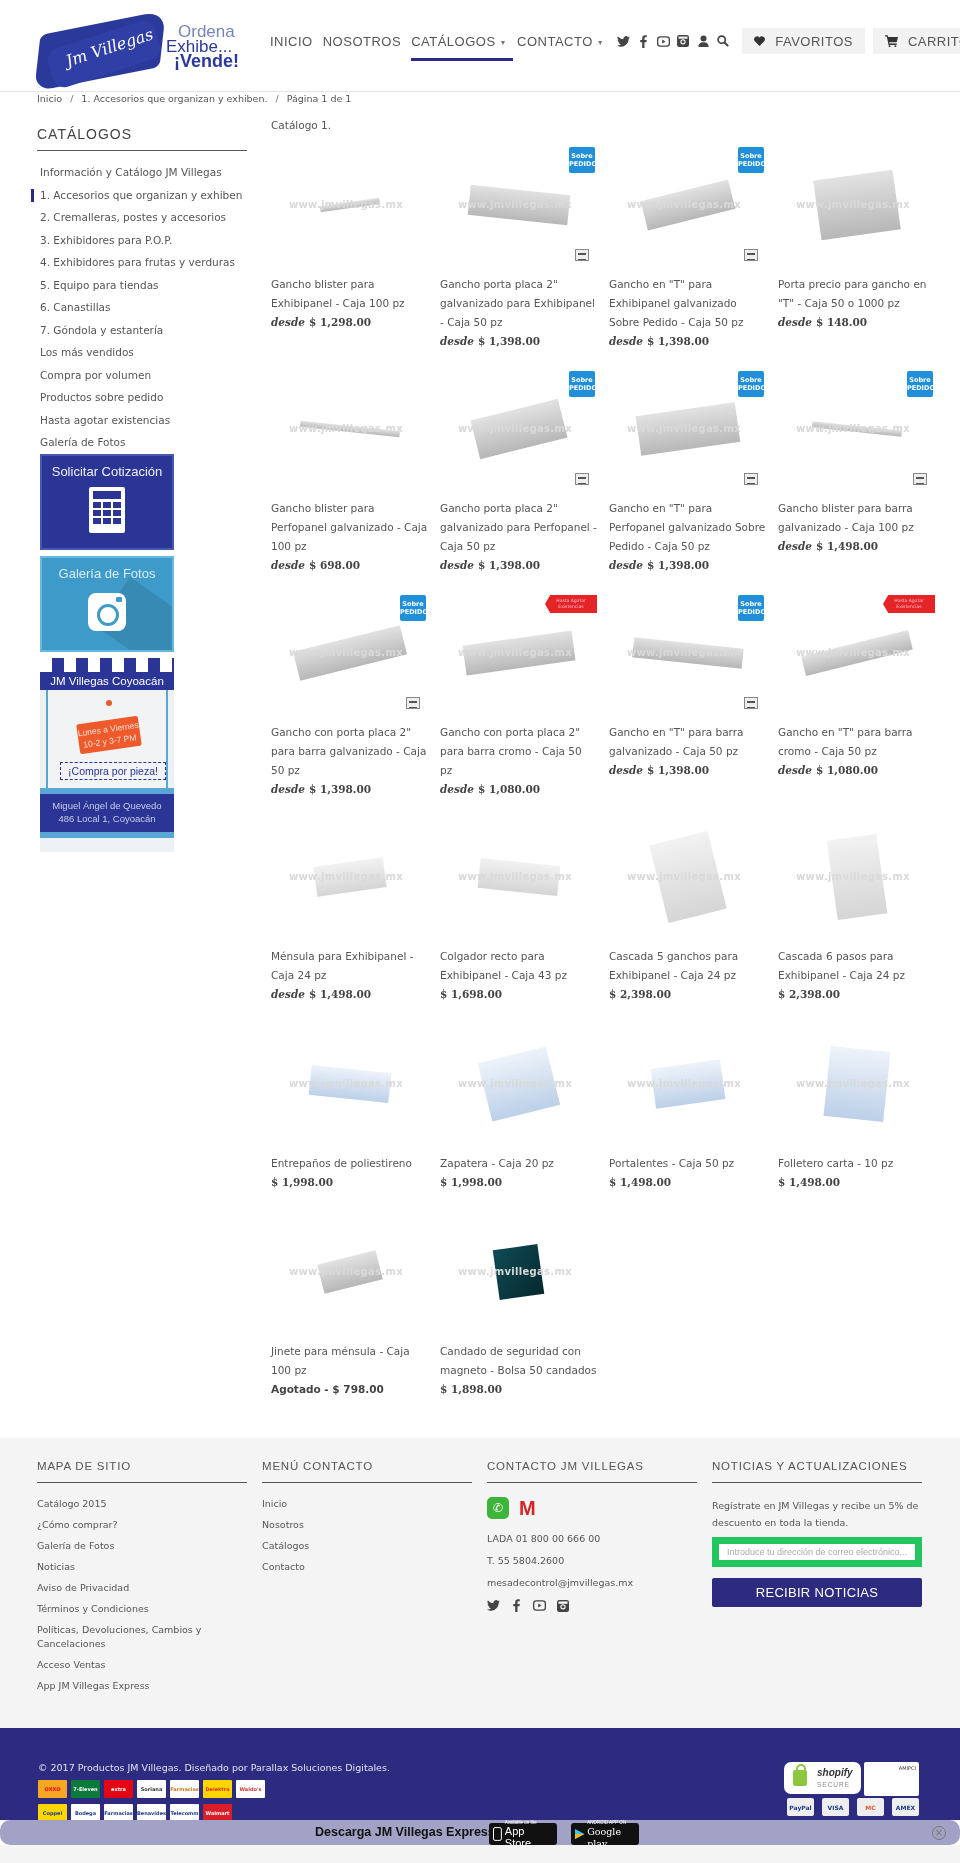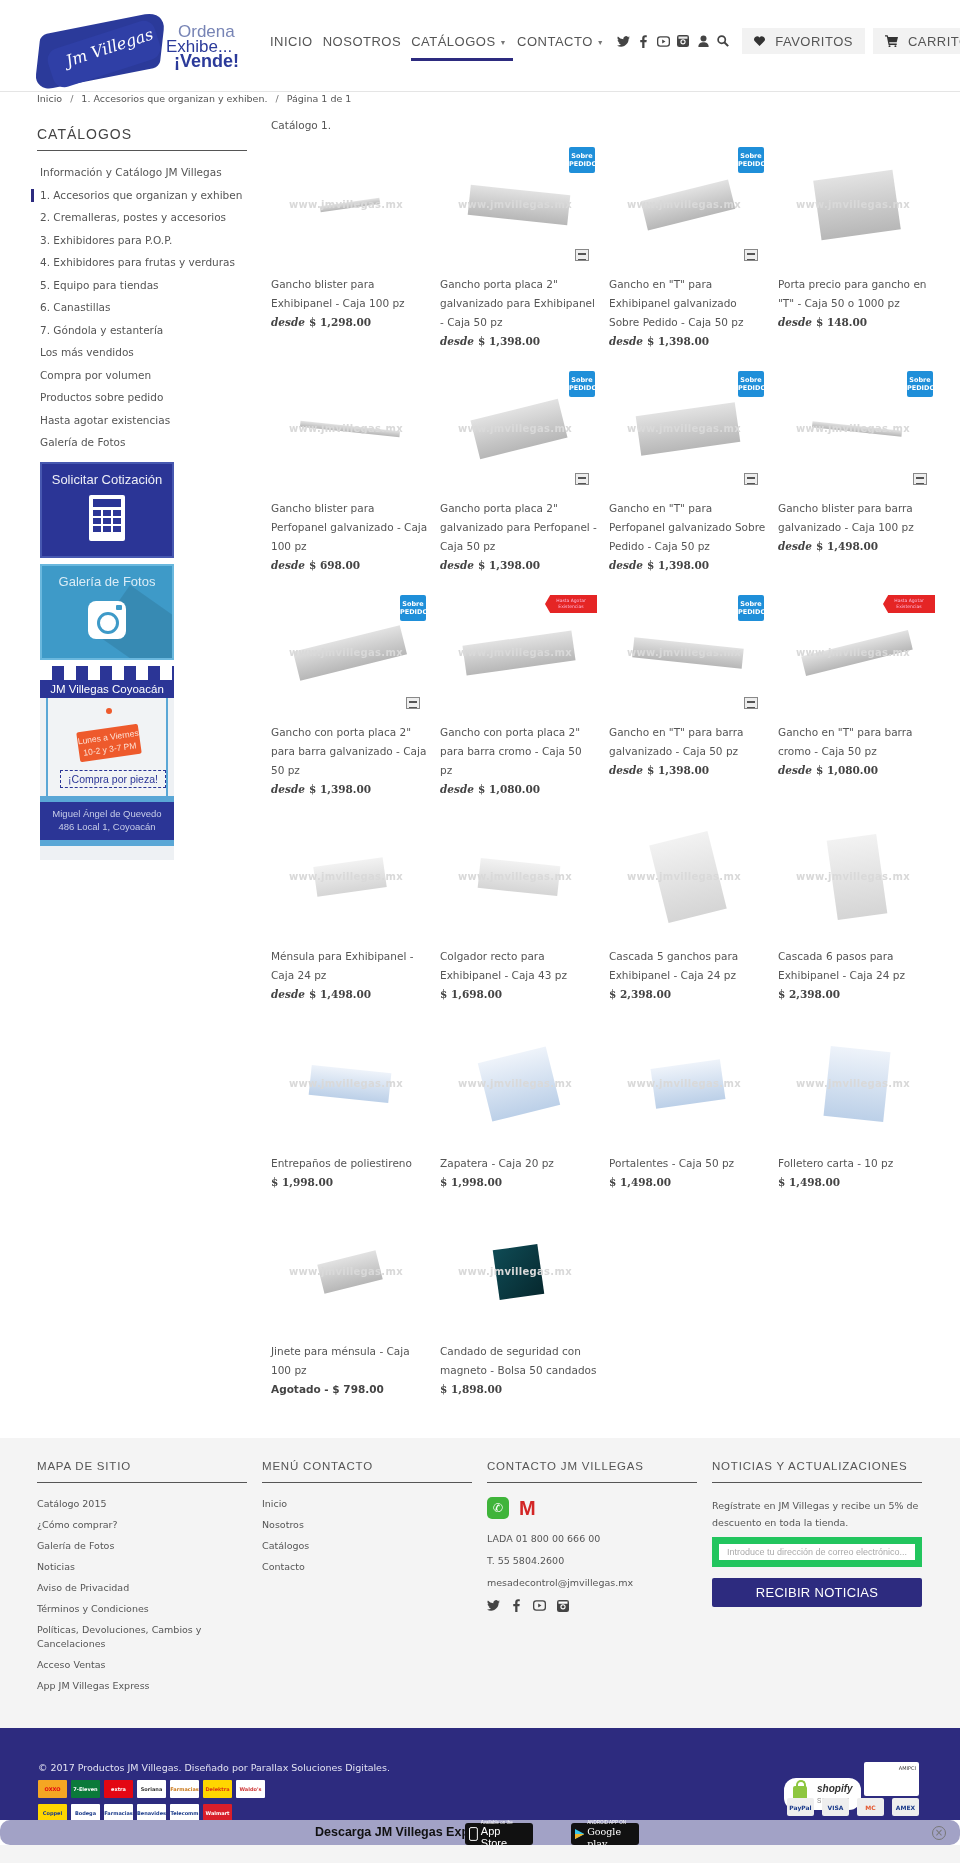--- a/index.html
+++ b/index.html
@@ -31,21 +31,21 @@
   .breadcrumb { position: absolute; top: 93px; left: 37px; font-size: 9.5px; color: #555; }
   .breadcrumb span.sep { margin: 0 8px; color: #777; }
 
   
   .sidebar { position: absolute; left: 37px; top: 126px; width: 210px; }
   .sidebar h2 { font-family: "Liberation Sans", sans-serif; font-size: 14px; letter-spacing: 1px; color: #444; font-weight: normal; padding-bottom: 8px; border-bottom: 1px solid #555; margin-bottom: 10px; }
   .side-list li { list-style: none; font-size: 10.5px; height: 22.5px; line-height: 22.5px; color: #555; padding-left: 3px; position: relative; }
   .side-list li.active::before { content: ""; position: absolute; left: -6px; top: 5px; width: 3px; height: 13px; background: #2d2b7f; }
 
   .banner { width: 134px; margin-left: 3px; position: relative; overflow: hidden; }
-  .banner-cot { height: 96px; background: #2b3596; margin-top: 8px; border: 2px solid #4758b0; }
+  .banner-cot { height: 96px; background: #2b3596; margin-top: 0; border: 2px solid #4758b0; }
   .banner-gal { height: 96px; background: #3e9ac8; margin-top: 6px; border: 2px solid #6ab8de; }
   .banner-title { color: #fff; font-family: "Liberation Sans", sans-serif; font-size: 13px; text-align: center; margin-top: 8px; opacity: 0.92; }
   .banner-gal .banner-title { color: #e8f3fa; }
   .calc { width: 36px; height: 46px; background: #fff; margin: 8px auto 0; border-radius: 2px; padding: 4px; }
   .calc .scr { height: 8px; background: #2b3596; margin-bottom: 3px; }
   .calc .keys { display: grid; grid-template-columns: repeat(3, 1fr); gap: 2px; }
   .calc .keys i { display: block; height: 6px; background: #2b3596; }
   .camera { width: 38px; height: 38px; background: #fff; border-radius: 8px; margin: 12px auto 0; position: relative; }
   .camera::before { content: ""; position: absolute; left: 9px; top: 11px; width: 16px; height: 16px; border: 3px solid #3e9ac8; border-radius: 50%; }
   .camera::after { content: ""; position: absolute; right: 4px; top: 4px; width: 6px; height: 5px; background: #3e9ac8; border-radius: 1px; }
@@ -93,21 +93,21 @@
   .news p { font-size: 9.5px; line-height: 17px; color: #555; margin-bottom: 6px; }
   .news input { width: 210px; height: 30px; border: 7px solid #22c55e; background: #fff; font-size: 9px; padding: 0 8px; color: #999; font-family: "Liberation Sans", sans-serif; }
   .news input::placeholder { color: #aaa; }
   .news button { margin-top: 11px; width: 210px; height: 29px; background: #2d2b7f; color: #fff; border: none; border-radius: 2px; font-family: "Liberation Sans", sans-serif; font-size: 13px; letter-spacing: 0.3px; }
 
   .bottom { position: absolute; left: 0; top: 1728px; width: 960px; height: 92px; background: #2d2b7f; }
   .copy { position: absolute; left: 38px; top: 34px; color: #e2e2f2; font-size: 9.5px; }
   .pay-row { position: absolute; left: 38px; display: flex; gap: 4px; }
   .pay-row span { width: 29px; height: 18px; background: #fff; border-radius: 1px; font-size: 5px; color: #333; display: flex; align-items: center; justify-content: center; font-weight: bold; overflow: hidden; }
   .trust { position: absolute; right: 38px; top: 6px; width: 138px; }
-  .shopify { position: absolute; left: 0; top: 44px; width: 77px; height: 32px; background: #fff; border-radius: 12px; display: flex; align-items: center; }
+  .shopify { position: absolute; left: 0; top: 28px; width: 77px; height: 32px; background: #fff; border-radius: 7px; display: flex; align-items: center; }
   .lock { width: 14px; height: 16px; background: #8dc63f; border-radius: 2px; margin: 0 10px 0 9px; position: relative; }
   .lock::before { content: ""; position: absolute; left: 3px; top: -6px; width: 6px; height: 6px; border: 2px solid #8dc63f; border-bottom: none; border-radius: 5px 5px 0 0; }
   .shopify .t { font-family: "Liberation Sans", sans-serif; line-height: 11px; }
   .shopify .t b { font-size: 10px; color: #333; font-style: italic; display: block; }
   .shopify .t i { font-size: 6.5px; color: #888; font-style: normal; letter-spacing: 1px; }
   .ampci { position: absolute; left: 80px; top: 28px; width: 55px; height: 34px; background: #fff; border-radius: 2px; font-size: 5px; color: #333; text-align: right; padding: 3px; }
   .cards { position: absolute; left: 3px; top: 64px; display: flex; gap: 8px; }
   .cards span { width: 27px; height: 18px; background: #eee; border-radius: 2px; font-size: 6px; display: flex; align-items: center; justify-content: center; font-weight: bold; color: #1a3a8a; }
 
   .appbar { position: absolute; left: 0; top: 1820px; width: 960px; height: 25px; background: #a2a2c6; border-radius: 10px; }
@@ -583,21 +583,21 @@
         <span>PayPal</span>
         <span>VISA</span>
         <span style="color: rgb(228, 87, 46);">MC</span>
         <span>AMEX</span>
       </div>
   </div>
 </div>
 
 <div class="appbar">
   <div class="txt">Descarga JM Villegas Express</div>
-  <a class="store-btn" style="left:465px; width:68px">
+  <a class="store-btn" style="left:489px; width:68px">
     <svg width="9" height="14" viewBox="0 0 9 14" style="margin-right:3px">
         <rect x="0.5" y="0.5" width="8" height="13" rx="1.5" fill="none" stroke="#fff"></rect>
       </svg>
     <span><span class="small">Available on the</span><span class="big">App Store</span></span>
   </a>
   <a class="store-btn" style="left:571px; width:68px">
     <svg width="11" height="12" viewBox="0 0 11 12" style="margin-right:3px">
         <path d="M0 0l11 6-11 6z" fill="#3bc6e8"></path>
         <path d="M0 6l11 0-11 6z" fill="#f0b429"></path>
       </svg>

